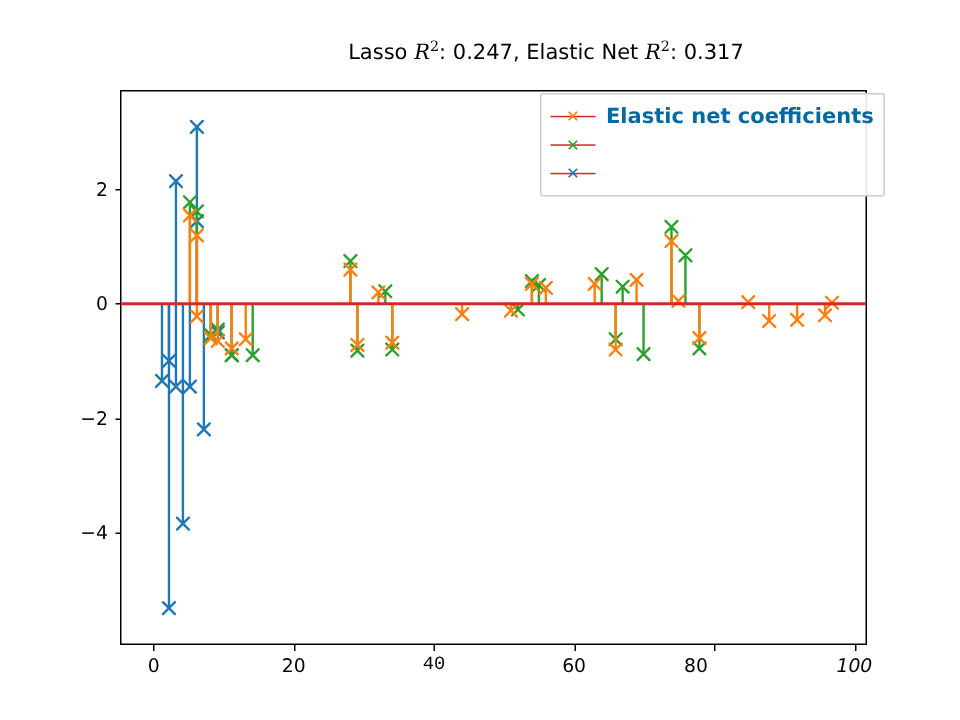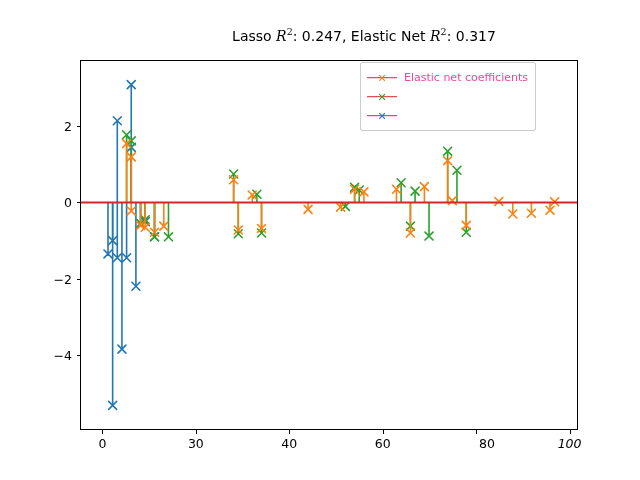--- a/index.html
+++ b/index.html
@@ -133,23 +133,24 @@
   .legend-glyph .lg-mark {
     position: absolute;
     left: 15px;
     top: 50%;
     transform: translate(-50%, -50%);
     font-size: 11px;
     font-weight: bold;
     line-height: 1;
   }
   .legend-text {
-    font-size: 11px;
-    color: #ec4899;
+    font-size: 14px;
+    color: #0369a1;
     white-space: nowrap;
+    font-weight: bold;
   }
 </style>
 </head>
 <body>
 
 <div id="figure">
 
   <div id="chart-title"><span>Lasso </span><span class="mathvar">R</span><sup>2</sup><span>: 0.247, </span><span>Elastic Net </span><span class="mathvar">R</span><sup>2</sup><span>: 0.317</span></div>
 
   <div id="ytick-layer">
@@ -158,27 +159,27 @@
       <div class="ytick-label" style="top: 202.337px; right: 568px;">0</div>
       <div class="ytick-mark" style="top: 202.337px;"></div>
       <div class="ytick-label" style="top: 278.862px; right: 568px;">−2</div>
       <div class="ytick-mark" style="top: 278.862px;"></div>
       <div class="ytick-label" style="top: 355.388px; right: 568px;">−4</div>
       <div class="ytick-mark" style="top: 355.388px;"></div>
     </div>
   <div id="xtick-layer">
       <div class="xtick-label" style="left: 102.424px;">0</div>
       <div class="xtick-mark" style="left: 102.424px;"></div>
-      <div class="xtick-label" style="left: 195.857px;">30</div>
+      <div class="xtick-label" style="left: 195.857px;">20</div>
       <div class="xtick-mark" style="left: 195.857px;"></div>
-      <div class="xtick-label" style="left: 289.291px;">40</div>
+      <div class="xtick-label" style="left: 289.291px; font-family: Liberation Mono, monospace;">40</div>
       <div class="xtick-mark" style="left: 289.291px;"></div>
       <div class="xtick-label" style="left: 382.724px;">60</div>
       <div class="xtick-mark" style="left: 382.724px;"></div>
-      <div class="xtick-label" style="left: 487px;">80</div>
+      <div class="xtick-label" style="left: 464px;">80</div>
       <div class="xtick-mark" style="left: 476.158px;"></div>
       <div class="xtick-label" style="left: 569.591px; font-style: italic;">100</div>
       <div class="xtick-mark" style="left: 569.591px;"></div>
     </div>
 
   <div id="plot-area">
     <svg id="data-svg" viewBox="0 0 498 370" preserveAspectRatio="none">
         <g>
           <line x1="27.10" y1="142.34" x2="27.10" y2="193.99" stroke="#1f77b4" stroke-width="1.6"></line>
           <path d="M23.10,189.99L31.10,197.99M23.10,197.99L31.10,189.99" stroke="#1f77b4" stroke-width="1.6" fill="none" stroke-linecap="round"></path>

